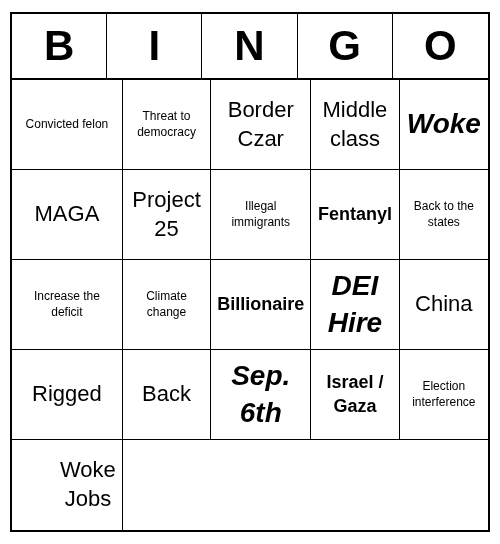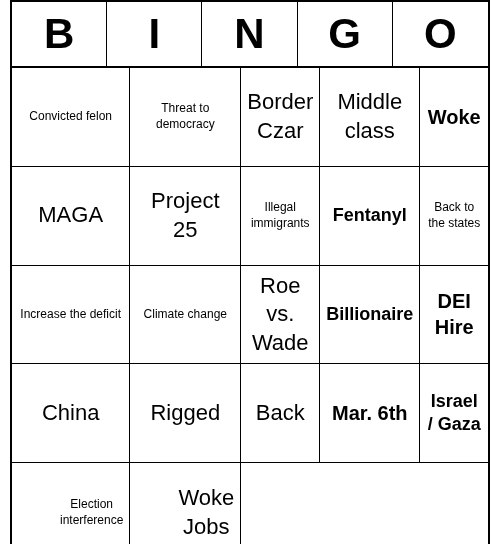--- a/index.html
+++ b/index.html
@@ -70,22 +70,23 @@
       font-size: 13px;
       line-height: 1.3;
     }
 
     .cell-text.large {
       font-size: 22px;
       font-weight: normal;
     }
 
     .cell-text.xlarge {
-      font-size: 20px;
+      font-size: 28px;
       font-weight: bold;
+      font-style: italic;
     }
 
     .cell-text.medium {
       font-size: 18px;
       font-weight: bold;
       text-align: center;
     }
 
     .cell-text.small {
       font-size: 12px;
@@ -133,39 +134,36 @@
       <div class="bingo-cell">
         <span class="cell-text small">Back to the states</span>
       </div>
       <div class="bingo-cell">
         <span class="cell-text small">Increase the deficit</span>
       </div>
       <div class="bingo-cell">
         <span class="cell-text small">Climate change</span>
       </div>
       <div class="bingo-cell">
-        <span class="cell-text large">Roe vs. Wade</span>
-      </div>
-      <div class="bingo-cell">
         <span class="cell-text medium">Billionaire</span>
       </div>
       <div class="bingo-cell">
         <span class="cell-text xlarge">DEI Hire</span>
       </div>
       <div class="bingo-cell">
         <span class="cell-text large">China</span>
       </div>
       <div class="bingo-cell">
         <span class="cell-text large">Rigged</span>
       </div>
       <div class="bingo-cell">
         <span class="cell-text large">Back</span>
       </div>
       <div class="bingo-cell">
-        <span class="cell-text xlarge">Mar. 6th</span>
+        <span class="cell-text xlarge">Sep. 6th</span>
       </div>
       <div class="bingo-cell">
         <span class="cell-text medium">Israel / Gaza</span>
       </div>
       <div class="bingo-cell">
         <span class="cell-text small">Election interference</span>
       </div>
       <div class="bingo-cell">
         <span class="cell-text large">Woke Jobs</span>
       </div>

